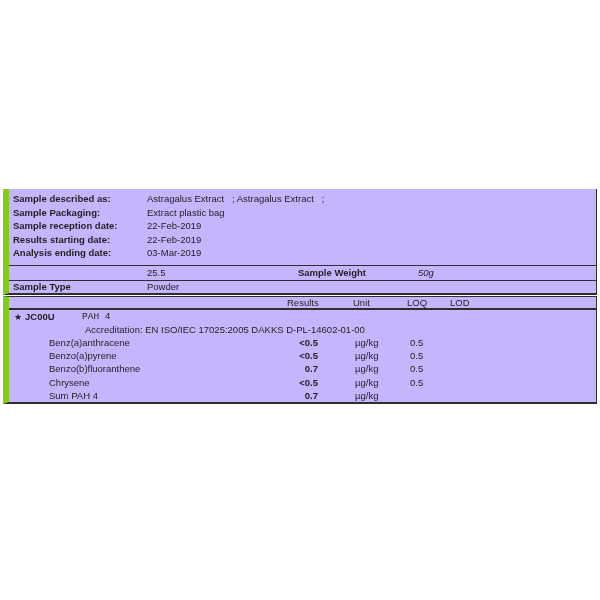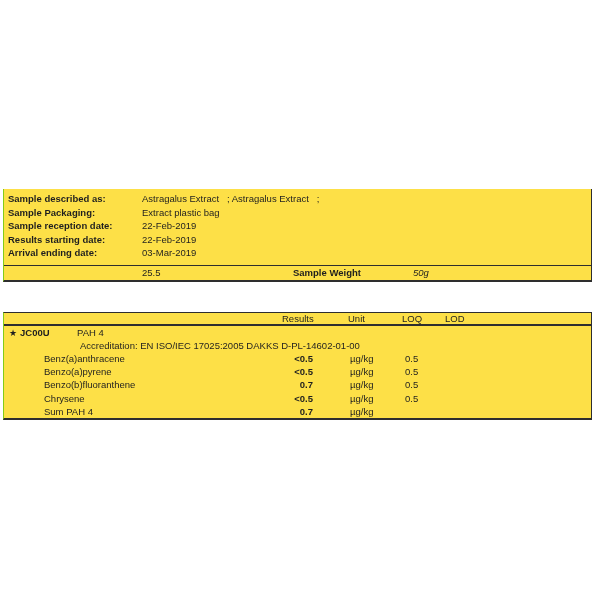--- a/index.html
+++ b/index.html
@@ -9,31 +9,31 @@
     height: 600px;
     background: #ffffff;
     font-family: "Liberation Sans", sans-serif;
     color: #1f1f1f;
     overflow: hidden;
   }
   .box {
     position: absolute;
     left: 3px;
     width: 587px;
-    border-left: 1px solid #84cc16;
+    border-left: 6px solid #84cc16;
     border-right: 1px solid #2e2e2e;
     box-sizing: content-box;
-    background: #fde047;
+    background: #c4b5fd;
   }
   .box1 {
     top: 189px;
     border-bottom: 2px solid #2e2e2e;
   }
   .box2 {
-    top: 312px;
+    top: 296px;
     border-top: 1px solid #2e2e2e;
     border-bottom: 2px solid #2e2e2e;
   }
   .info-rows { padding-top: 3px; padding-bottom: 5px; }
   .row { position: relative; font-size: 9.5px; }
   .info-row { height: 13.5px; line-height: 13.5px; }
   .lbl { position: absolute; left: 4px; font-weight: bold; white-space: pre; }
   .val { position: absolute; left: 138px; white-space: pre; }
   .arrival-row { border-top: 1px solid #2e2e2e; height: 14px; line-height: 14px; }
   .lbl2 { left: 289px; }
@@ -43,21 +43,21 @@
   .rheader { position: relative; height: 11px; line-height: 11px; font-size: 9.5px; border-bottom: 2px solid #2e2e2e; }
   .rheader span { position: absolute; white-space: pre; }
   .col-results { left: 278px; }
   .col-unit    { left: 344px; }
   .col-loq     { left: 398px; }
   .col-lod     { left: 441px; }
 
   .group-row { height: 13px; line-height: 14px; }
   .group-row .star { position: absolute; left: 5px; font-size: 9px; }
   .group-row .code { position: absolute; left: 16px; font-weight: bold; white-space: pre; }
-  .group-row .gname { position: absolute; left: 73px; white-space: pre; }
+  .group-row .gname { position: absolute; left: 73px; white-space: pre; font-family: Liberation Mono, monospace; }
   .group-row .gmethod { position: absolute; left: 100px; white-space: pre; }
   .acc-row { height: 13px; line-height: 13px; }
   .acc-row .acc { position: absolute; left: 76px; white-space: pre; }
 
   .arow { height: 13.2px; line-height: 13.2px; }
   .aname { position: absolute; left: 40px; white-space: pre; }
   .ares  { position: absolute; left: 245px; width: 64px; text-align: right; font-weight: bold; }
   .aunit { position: absolute; left: 346px; }
   .aloq  { position: absolute; left: 401px; }
   .alod  { position: absolute; left: 444px; }
@@ -84,31 +84,35 @@
           <span class="lbl">Sample reception date:</span>
           <span class="val">22-Feb-2019</span>
         </div>
 
         <div class="row info-row">
           <span class="lbl">Results starting date:</span>
           <span class="val">22-Feb-2019</span>
         </div>
 
         <div class="row info-row">
-          <span class="lbl">Arrival ending date:</span>
+          <span class="lbl">Analysis ending date:</span>
           <span class="val">03-Mar-2019</span>
         </div>
       </div>
 
     <div class="row arrival-row">
       <span class="val">25.5</span>
       <span class="lbl lbl2">Sample Weight</span>
       <span class="val val2">50g</span>
     </div>
 
+    <div class="row type-row">
+      <span class="lbl">Sample Type</span>
+      <span class="val">Powder</span>
+    </div>
   </section>
 
   <section class="box box2">
     <div class="row rheader">
       <span class="col-results">Results</span>
       <span class="col-unit">Unit</span>
       <span class="col-loq">LOQ</span>
       <span class="col-lod">LOD</span>
     </div>
 

